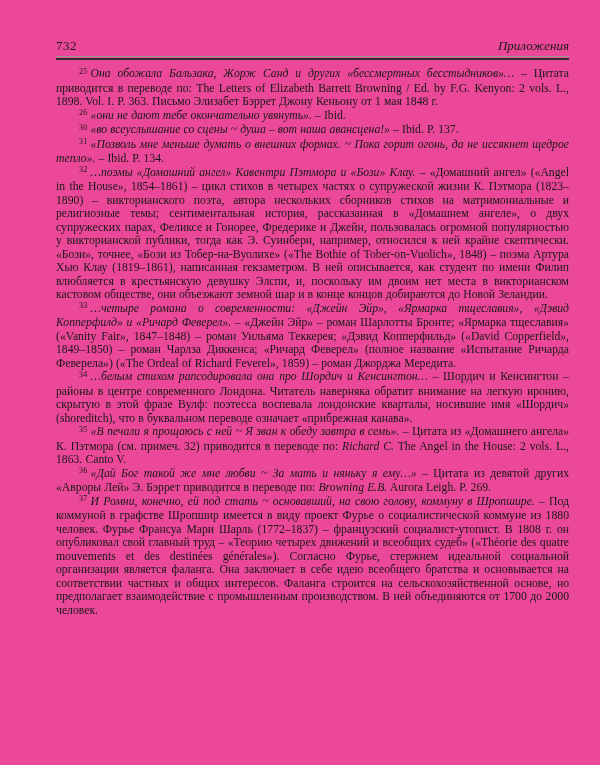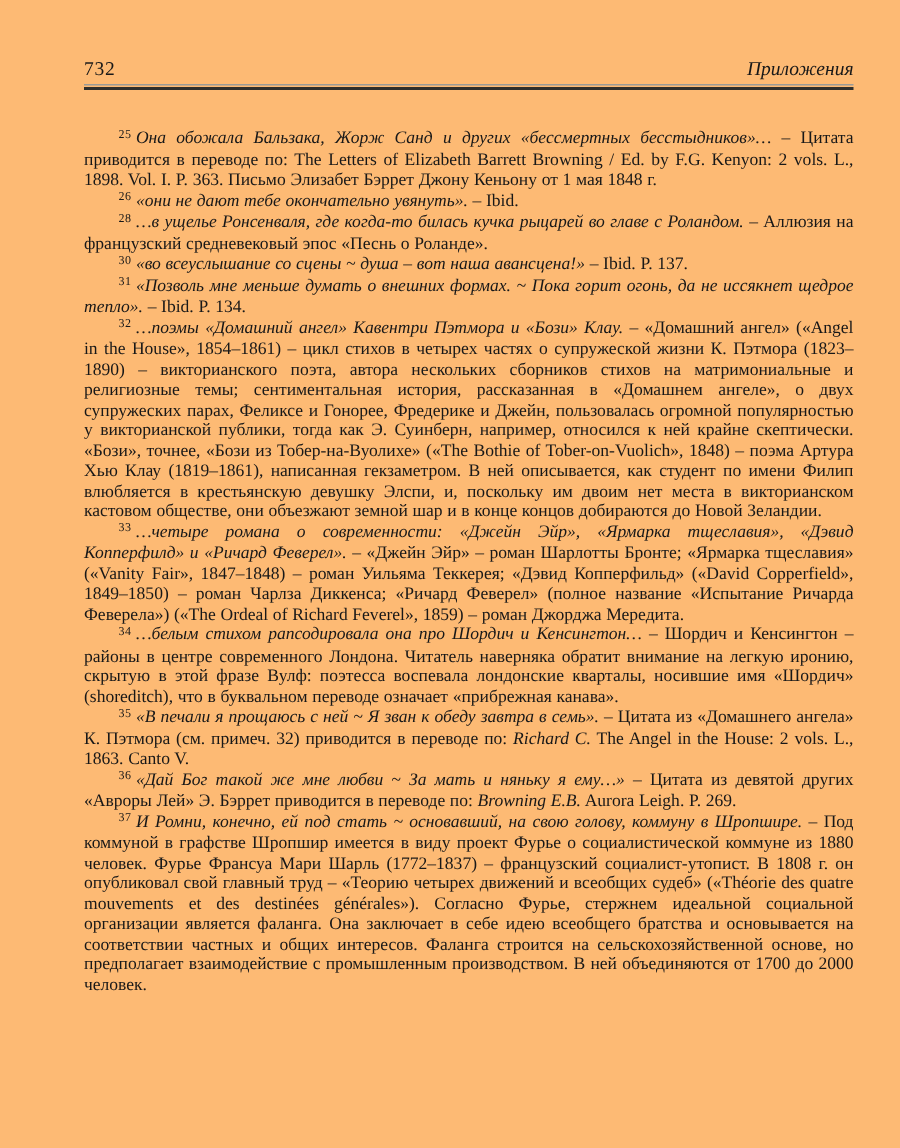--- a/index.html
+++ b/index.html
@@ -5,21 +5,21 @@
   html, body { margin: 0; padding: 0; }
   body {
     width: 600px; height: 765px;
     background: #e9e9e7;
     font-family: "Liberation Serif", "DejaVu Serif", serif;
   }
   .page {
     position: relative;
     width: 600px; height: 765px;
     box-sizing: border-box;
-    background: #fdba74;
+    background: #ec4899;
     color: #181818;
     padding: 38px 30px 0 56px;
     overflow: hidden;
   }
   .text-block { width: 513px; }
   .running-head {
     position: relative;
     height: 17px;
     font-size: 13px;
   }
@@ -31,21 +31,21 @@
     display: block;
     text-align: right;
     font-style: italic;
   }
   .head-rule {
     height: 1px;
     border-top: 1px solid #9a9a96;
     border-bottom: 2px solid #2e2e2c;
     margin-top: 1px;
   }
-  .notes { margin-top: 25px; }
+  .notes { margin-top: 7px; }
   .note {
     margin: 0;
     text-indent: 23px;
     text-align: justify;
     font-size: 11.7px;
     line-height: 13.5px;
     hyphens: auto;
     -webkit-hyphens: auto;
     word-spacing: 0.2px;
   }
@@ -67,21 +67,20 @@
 <div class="page">
   <div class="text-block">
     <header class="running-head">
       <span class="pagenum">732</span>
       <span class="running-title">Приложения</span>
     </header>
     <div class="head-rule"></div>
     <main class="notes" id="notes">
         <p class="note"><sup class="note-num">25</sup><span class="seg i">Она обожала Бальзака, Жорж Санд и других «бессмертных бесстыдников»…</span><span class="seg"> – Цитата приводится в переводе по: The Letters of Elizabeth Barrett Browning / Ed. by F.G. Kenyon: 2 vols. L., 1898. Vol. I. P. 363. Письмо Элизабет Бэррет Джону Кеньону от 1 мая 1848 г.</span></p>
         <p class="note"><sup class="note-num">26</sup><span class="seg i">«они не дают тебе окончательно увянуть».</span><span class="seg"> – Ibid.</span></p>
-        <p class="note"><sup class="note-num">28</sup><span class="seg i">…в ущелье Ронсенваля, где когда-то билась кучка рыцарей во главе с Роландом.</span><span class="seg"> – Аллюзия на французский средневековый эпос «Песнь о Роланде».</span></p>
         <p class="note"><sup class="note-num">30</sup><span class="seg i">«во всеуслышание со сцены ~ душа – вот наша авансцена!»</span><span class="seg"> – Ibid. P. 137.</span></p>
         <p class="note"><sup class="note-num">31</sup><span class="seg i">«Позволь мне меньше думать о внешних формах. ~ Пока горит огонь, да не иссякнет щедрое тепло».</span><span class="seg"> – Ibid. P. 134.</span></p>
         <p class="note"><sup class="note-num">32</sup><span class="seg i">…поэмы «Домашний ангел» Кавентри Пэтмора и «Бози» Клау.</span><span class="seg"> – «Домашний ангел» («Angel in the House», 1854–1861) – цикл стихов в четырех частях о супружеской жизни К. Пэтмора (1823–1890) – викторианского поэта, автора нескольких сборников стихов на матримониальные и религиозные темы; сентиментальная история, рассказанная в «Домашнем ангеле», о двух супружеских парах, Феликсе и Гонорее, Фредерике и Джейн, пользовалась огромной популярностью у викторианской публики, тогда как Э. Суинберн, например, относился к ней крайне скептически. «Бози», точнее, «Бози из Тобер-на-Вуолихе» («The Bothie of Tober-on-Vuolich», 1848) – поэма Артура Хью Клау (1819–1861), написанная гекзаметром. В ней описывается, как студент по имени Филип влюбляется в крестьянскую девушку Элспи, и, поскольку им двоим нет места в викторианском кастовом обществе, они объезжают земной шар и в конце концов добираются до Новой Зеландии.</span></p>
         <p class="note"><sup class="note-num">33</sup><span class="seg i">…четыре романа о современности: «Джейн Эйр», «Ярмарка тщеславия», «Дэвид Копперфилд» и «Ричард Феверел».</span><span class="seg"> – «Джейн Эйр» – роман Шарлотты Бронте; «Ярмарка тщеславия» («Vanity Fair», 1847–1848) – роман Уильяма Теккерея; «Дэвид Копперфильд» («David Copperfield», 1849–1850) – роман Чарлза Диккенса; «Ричард Феверел» (полное название «Испытание Ричарда Феверела») («The Ordeal of Richard Feverel», 1859) – роман Джорджа Мередита.</span></p>
         <p class="note"><sup class="note-num">34</sup><span class="seg i">…белым стихом рапсодировала она про Шордич и Кенсингтон…</span><span class="seg"> – Шордич и Кенсингтон – районы в центре современного Лондона. Читатель наверняка обратит внимание на легкую иронию, скрытую в этой фразе Вулф: поэтесса воспевала лондонские кварталы, носившие имя «Шордич» (shoreditch), что в буквальном переводе означает «прибрежная канава».</span></p>
         <p class="note"><sup class="note-num">35</sup><span class="seg i">«В печали я прощаюсь с ней ~ Я зван к обеду завтра в семь».</span><span class="seg"> – Цитата из «Домашнего ангела» К. Пэтмора (см. примеч. 32) приводится в переводе по: </span><span class="seg i">Richard C.</span><span class="seg"> The Angel in the House: 2 vols. L., 1863. Canto V.</span></p>
         <p class="note"><sup class="note-num">36</sup><span class="seg i">«Дай Бог такой же мне любви ~ За мать и няньку я ему…»</span><span class="seg"> – Цитата из девятой других «Авроры Лей» Э. Бэррет приводится в переводе по: </span><span class="seg i">Browning E.B.</span><span class="seg"> Aurora Leigh. P. 269.</span></p>
         <p class="note"><sup class="note-num">37</sup><span class="seg i">И Ромни, конечно, ей под стать ~ основавший, на свою голову, коммуну в Шропшире.</span><span class="seg"> – Под коммуной в графстве Шропшир имеется в виду проект Фурье о социалистической коммуне из 1880 человек. Фурье Франсуа Мари Шарль (1772–1837) – французский социалист-утопист. В 1808 г. он опубликовал свой главный труд – «Теорию четырех движений и всеобщих судеб» («Théorie des quatre mouvements et des destinées générales»). Согласно Фурье, стержнем идеальной социальной организации является фаланга. Она заключает в себе идею всеобщего братства и основывается на соответствии частных и общих интересов. Фаланга строится на сельскохозяйственной основе, но предполагает взаимодействие с промышленным производством. В ней объединяются от 1700 до 2000 человек.</span></p>
       </main>
   </div>

